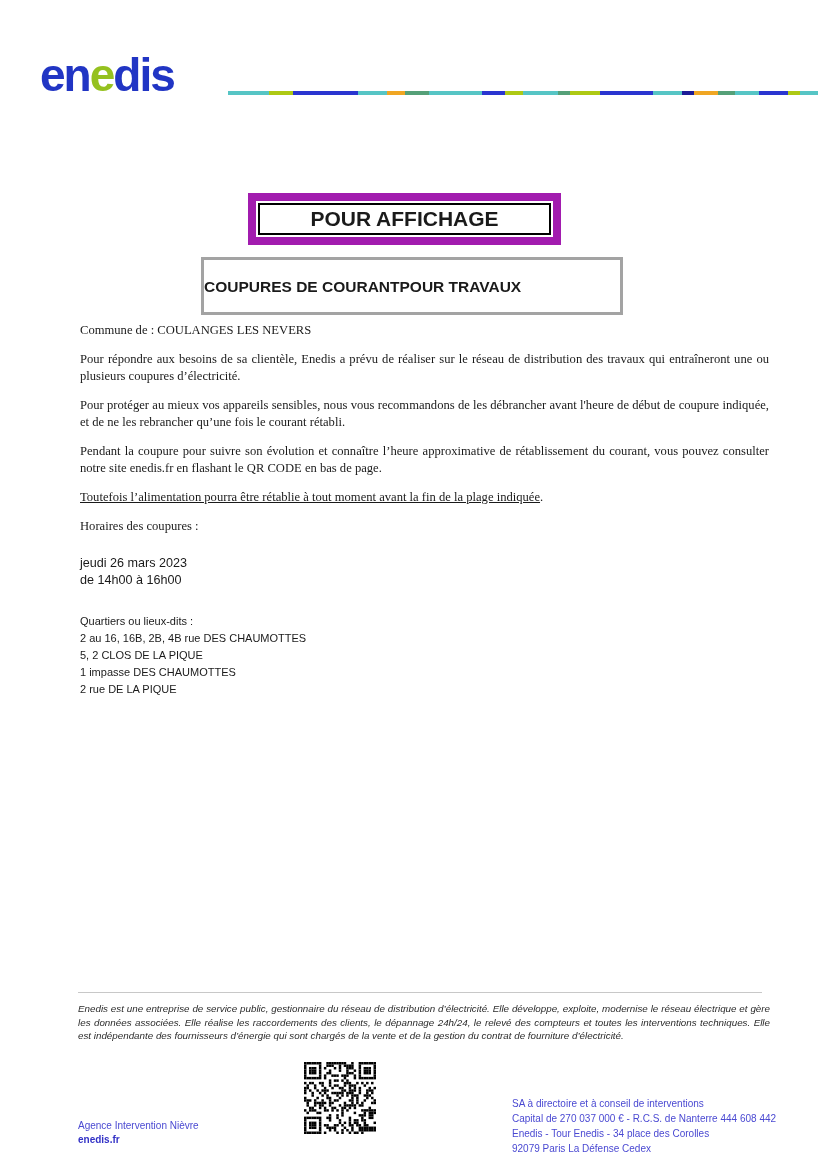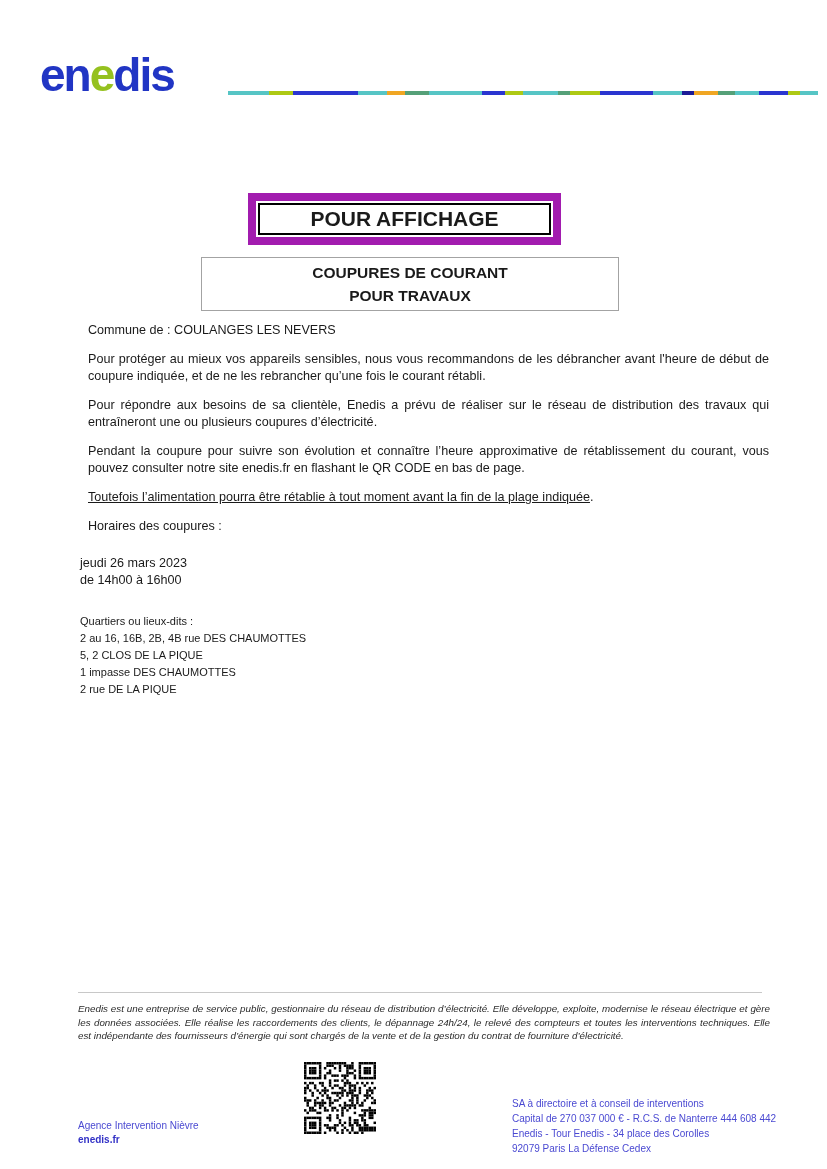--- a/index.html
+++ b/index.html
@@ -53,30 +53,30 @@
     background:#fff;
   }
   .affichage-inner{
     position:absolute;inset:2px;
     border:2px solid #000;
     display:flex;align-items:center;justify-content:center;
     font-weight:bold;font-size:21px;letter-spacing:0px;
   }
   .coupures-box{
     position:absolute;left:201px;top:257px;width:416px;height:52px;
-    border:1px solid #a3a3a3;
-    display:flex;flex-direction:column;align-items:center;justify-content:center;
+    border:3px solid #a3a3a3;
+    display:flex;flex-direction:row;align-items:center;
     font-weight:bold;font-size:15.5px;line-height:23px;
   }
   
   .content{
     position:absolute;left:80px;top:322px;width:689px;
     font-size:12.6px;line-height:17px;
   }
-  .content p{margin:0 0 12px 8px;}
+  .content p{margin:0 0 12px 0;font-family:Liberation Serif, serif;}
   .content p.just{text-align:justify;}
   .uline{text-decoration:underline;}
   .schedule{
     position:absolute;left:80px;top:555px;width:500px;
     font-size:12.6px;line-height:17px;
   }
   .quartiers{
     position:absolute;left:80px;top:605px;width:500px;
     font-size:11px;line-height:17px;margin-top:8px;
   }
@@ -113,22 +113,22 @@
   <div class="affichage-box">
     <div class="affichage-inner">POUR AFFICHAGE</div>
   </div>
   <div class="coupures-box">
     <div>COUPURES DE COURANT</div>
     <div>POUR TRAVAUX</div>
   </div>
 
   <div class="content">
     <p>Commune de : COULANGES LES NEVERS</p>
+    <p class="just">Pour répondre aux besoins de sa clientèle, Enedis a prévu de réaliser sur le réseau de distribution des travaux qui entraîneront une ou plusieurs coupures d’électricité.</p>
     <p class="just">Pour protéger au mieux vos appareils sensibles, nous vous recommandons de les débrancher avant l'heure de début de coupure indiquée, et de ne les rebrancher qu’une fois le courant rétabli.</p>
-    <p class="just">Pour répondre aux besoins de sa clientèle, Enedis a prévu de réaliser sur le réseau de distribution des travaux qui entraîneront une ou plusieurs coupures d’électricité.</p>
     <p class="just">Pendant la coupure pour suivre son évolution et connaître l’heure approximative de rétablissement du courant, vous pouvez consulter notre site enedis.fr en flashant le QR CODE en bas de page.</p>
     <p><span class="uline">Toutefois l’alimentation pourra être rétablie à tout moment avant la fin de la plage indiquée</span><span>.</span></p>
     <p>Horaires des coupures :</p>
   </div>
 
   <div class="schedule">
     <div>jeudi 26 mars 2023</div>
     <div>de 14h00 à 16h00</div>
   </div>
 

